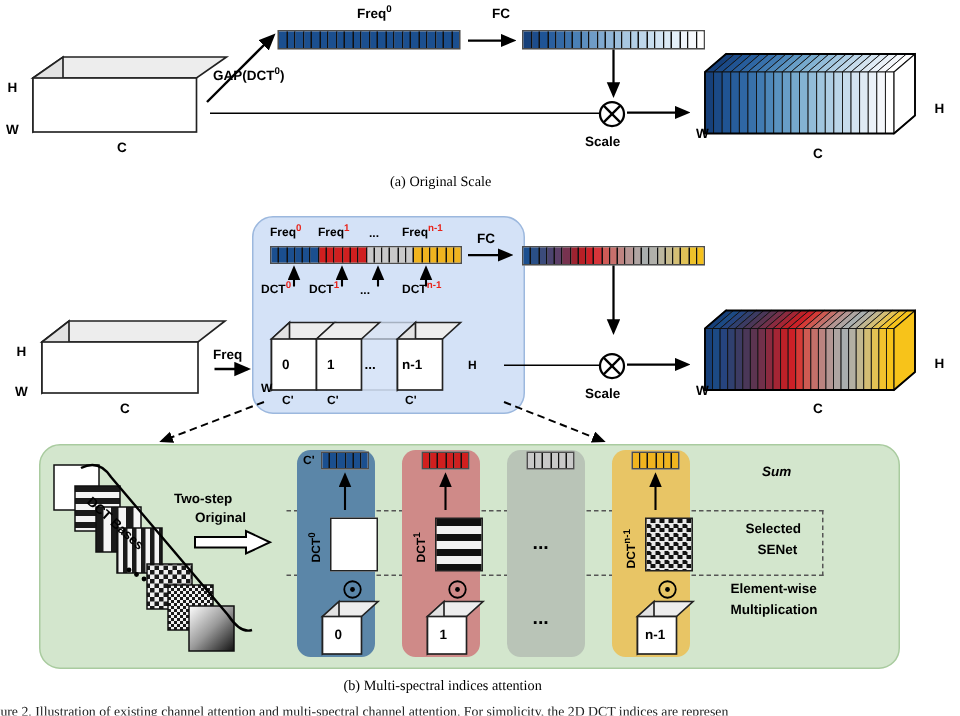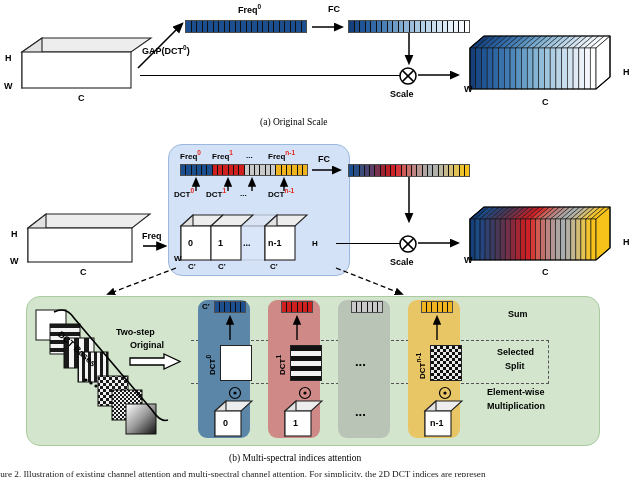--- a/index.html
+++ b/index.html
@@ -589,23 +589,23 @@
 
   <div class="abs" style="left:422px;top:399px;">
     <svg width="42" height="40" viewBox="0 0 42 40">
       <polygon class="cube-top" points="3,12 14,2 40,2 29,12"></polygon>
       <polygon class="cube-side" points="3,12 3,37 14,27 14,2"></polygon>
       <rect class="cube-face" x="3" y="12" width="26" height="25"></rect>
     </svg>
     </div>
   <div class="abs numlbl" style="left:430px;top:418px;">n-1</div>
 
-  <div class="abs lbl" style="left:508px;top:310px;">Sum</div>
+  <div class="abs lbl" style="left:508px;top:310px;font-style:italic;">Sum</div>
   <div class="abs lbl" style="left:497px;top:348px;">Selected</div>
-  <div class="abs lbl" style="left:505px;top:362px;">Split</div>
+  <div class="abs lbl" style="left:505px;top:362px;">SENet</div>
   <div class="abs lbl" style="left:487px;top:388px;">Element-wise</div>
   <div class="abs lbl" style="left:487px;top:402px;">Multiplication</div>
 
   <div class="abs cap" style="left:229px;top:453px;">(b)  Multi-spectral indices attention</div>
 
   <div class="abs cap" style="left:-12px;top:469px;font-size:9.2px;color:#222;">Figure 2. Illustration of existing channel attention and multi-spectral channel attention. For simplicity, the 2D DCT indices are represen</div>
 
 </div>
 
 </body></html>

